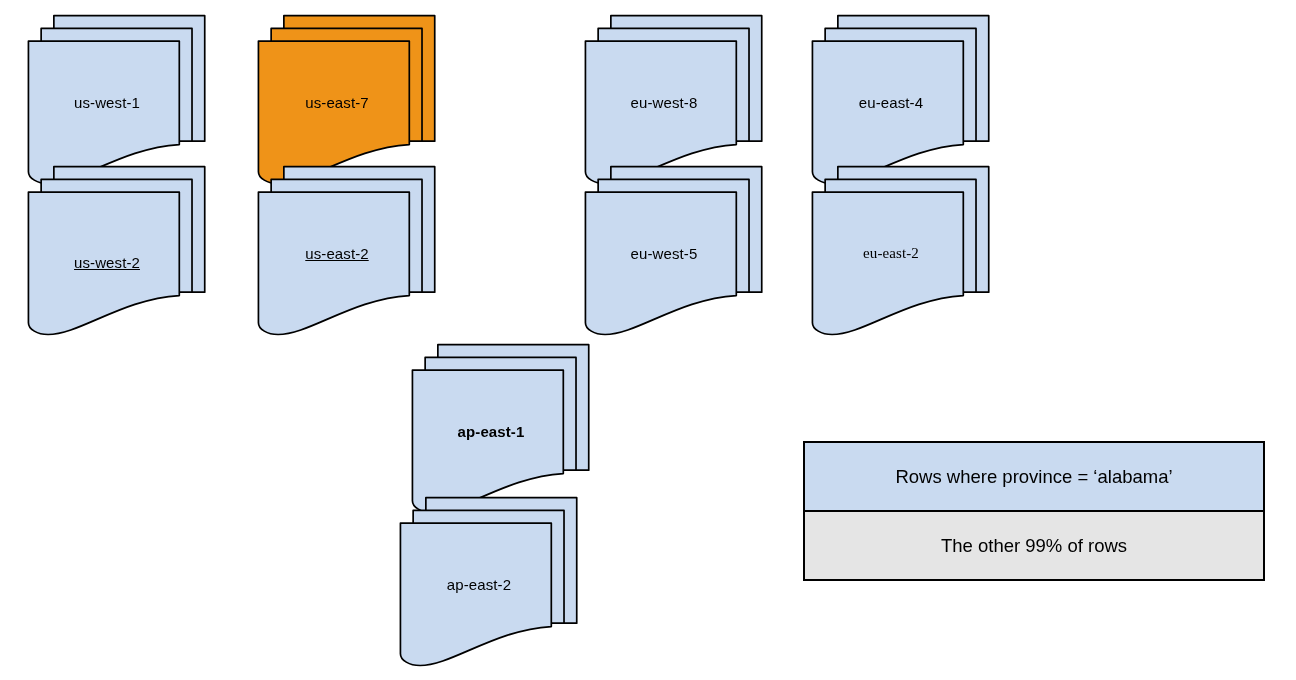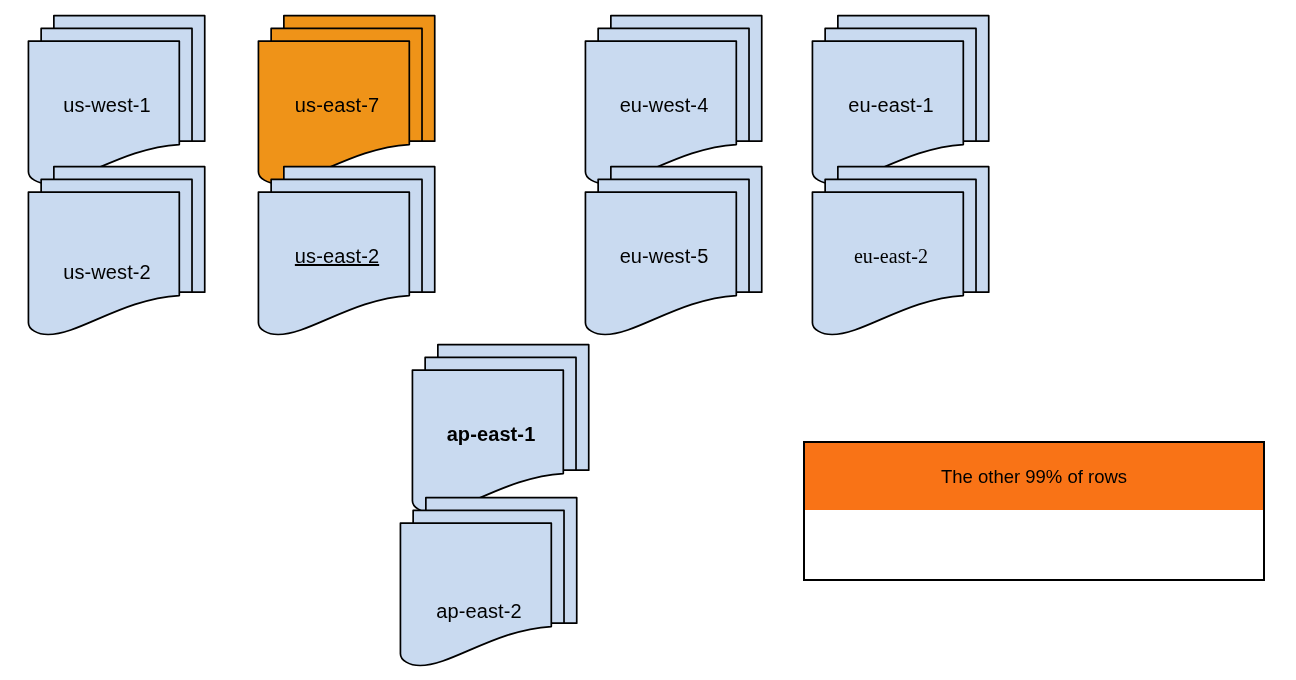--- a/index.html
+++ b/index.html
@@ -26,21 +26,21 @@
   .stack svg {
     display: block;
     overflow: visible;
   }
   .stack-label {
     position: absolute;
     left: 0;
     width: 178px;
     text-align: center;
     font-family: "Liberation Sans", sans-serif;
-    font-size: 20px;
+    font-size: 15px;
     color: #000000;
     line-height: 1;
     white-space: nowrap;
     letter-spacing: 0.1px;
   }
   .legend {
     position: absolute;
     box-sizing: border-box;
     border: 2px solid #000000;
     overflow: hidden;
@@ -84,37 +84,37 @@
           <path d="M 0 0 L 178 0 L 178 122 C 110.36 126, 60.52 168, 23.14 168 C 10.68 168, 0 162, 0 154 Z" fill="#EF9318" stroke="#000000" stroke-width="2" stroke-linejoin="round"></path>
         </svg>
         <div class="stack-label" style="top: 49px;">us-east-7</div>
       </div>
       <div class="stack" style="left: 575px; top: 46px;">
         <svg width="212" height="178" viewBox="-32 -32 214 210" style="position: absolute; left: -32px; top: -32px;">
           <rect x="30" y="-30" width="178" height="148" fill="#C9DAF0" stroke="#000000" stroke-width="2" stroke-linejoin="round"></rect>
           <rect x="15" y="-15" width="178" height="133" fill="#C9DAF0" stroke="#000000" stroke-width="2" stroke-linejoin="round"></rect>
           <path d="M 0 0 L 178 0 L 178 122 C 110.36 126, 60.52 168, 23.14 168 C 10.68 168, 0 162, 0 154 Z" fill="#C9DAF0" stroke="#000000" stroke-width="2" stroke-linejoin="round"></path>
         </svg>
-        <div class="stack-label" style="top: 49px;">eu-west-4</div>
+        <div class="stack-label" style="top: 49px;">eu-west-8</div>
       </div>
       <div class="stack" style="left: 802px; top: 46px;">
         <svg width="212" height="178" viewBox="-32 -32 214 210" style="position: absolute; left: -32px; top: -32px;">
           <rect x="30" y="-30" width="178" height="148" fill="#C9DAF0" stroke="#000000" stroke-width="2" stroke-linejoin="round"></rect>
           <rect x="15" y="-15" width="178" height="133" fill="#C9DAF0" stroke="#000000" stroke-width="2" stroke-linejoin="round"></rect>
           <path d="M 0 0 L 178 0 L 178 122 C 110.36 126, 60.52 168, 23.14 168 C 10.68 168, 0 162, 0 154 Z" fill="#C9DAF0" stroke="#000000" stroke-width="2" stroke-linejoin="round"></path>
         </svg>
-        <div class="stack-label" style="top: 49px;">eu-east-1</div>
+        <div class="stack-label" style="top: 49px;">eu-east-4</div>
       </div>
       <div class="stack" style="left: 18px; top: 197px;">
         <svg width="212" height="178" viewBox="-32 -32 214 210" style="position: absolute; left: -32px; top: -32px;">
           <rect x="30" y="-30" width="178" height="148" fill="#C9DAF0" stroke="#000000" stroke-width="2" stroke-linejoin="round"></rect>
           <rect x="15" y="-15" width="178" height="133" fill="#C9DAF0" stroke="#000000" stroke-width="2" stroke-linejoin="round"></rect>
           <path d="M 0 0 L 178 0 L 178 122 C 110.36 126, 60.52 168, 23.14 168 C 10.68 168, 0 162, 0 154 Z" fill="#C9DAF0" stroke="#000000" stroke-width="2" stroke-linejoin="round"></path>
         </svg>
-        <div class="stack-label" style="top: 65px;">us-west-2</div>
+        <div class="stack-label" style="top: 58px; text-decoration: underline;">us-west-2</div>
       </div>
       <div class="stack" style="left: 248px; top: 197px;">
         <svg width="212" height="178" viewBox="-32 -32 214 210" style="position: absolute; left: -32px; top: -32px;">
           <rect x="30" y="-30" width="178" height="148" fill="#C9DAF0" stroke="#000000" stroke-width="2" stroke-linejoin="round"></rect>
           <rect x="15" y="-15" width="178" height="133" fill="#C9DAF0" stroke="#000000" stroke-width="2" stroke-linejoin="round"></rect>
           <path d="M 0 0 L 178 0 L 178 122 C 110.36 126, 60.52 168, 23.14 168 C 10.68 168, 0 162, 0 154 Z" fill="#C9DAF0" stroke="#000000" stroke-width="2" stroke-linejoin="round"></path>
         </svg>
         <div class="stack-label" style="top: 49px; text-decoration: underline;">us-east-2</div>
       </div>
       <div class="stack" style="left: 575px; top: 197px;">
@@ -140,23 +140,26 @@
           <path d="M 0 0 L 178 0 L 178 122 C 110.36 126, 60.52 168, 23.14 168 C 10.68 168, 0 162, 0 154 Z" fill="#C9DAF0" stroke="#000000" stroke-width="2" stroke-linejoin="round"></path>
         </svg>
         <div class="stack-label" style="top: 49px; font-weight: bold;">ap-east-1</div>
       </div>
       <div class="stack" style="left: 390px; top: 528px;">
         <svg width="212" height="178" viewBox="-32 -32 214 210" style="position: absolute; left: -32px; top: -32px;">
           <rect x="30" y="-30" width="178" height="148" fill="#C9DAF0" stroke="#000000" stroke-width="2" stroke-linejoin="round"></rect>
           <rect x="15" y="-15" width="178" height="133" fill="#C9DAF0" stroke="#000000" stroke-width="2" stroke-linejoin="round"></rect>
           <path d="M 0 0 L 178 0 L 178 122 C 110.36 126, 60.52 168, 23.14 168 C 10.68 168, 0 162, 0 154 Z" fill="#C9DAF0" stroke="#000000" stroke-width="2" stroke-linejoin="round"></path>
         </svg>
-        <div class="stack-label" style="top: 49px; margin-top: 24px;">ap-east-2</div>
+        <div class="stack-label" style="top: 49px;">ap-east-2</div>
       </div>
     </div>
 
   <div class="legend" id="legend" style="left: 803px; top: 441px; width: 462px; height: 140px;">
-    <div class="legend-row bottom" id="legend-row-1" style="background: #f97316;">
+    <div class="legend-row top" id="legend-row-0" style="background: rgb(201, 218, 240);">
+      <span>Rows where province = ‘alabama’</span>
+    </div>
+    <div class="legend-row bottom" id="legend-row-1" style="background: #e5e5e5;">
       <span>The other 99% of rows</span>
     </div>
   </div>
 
 </div>
 
 </body></html>

